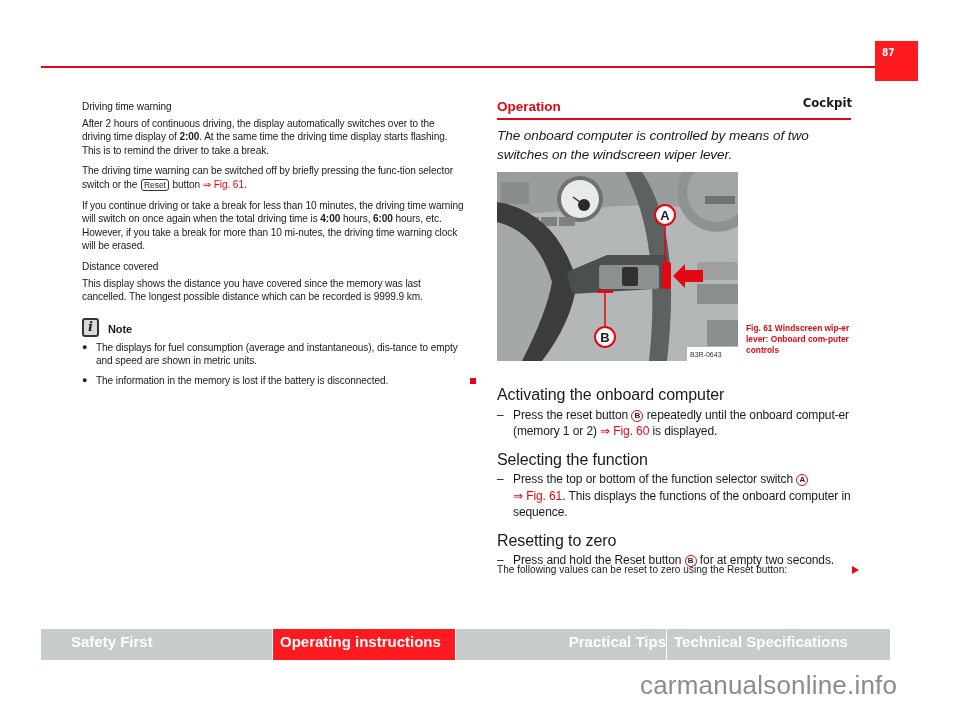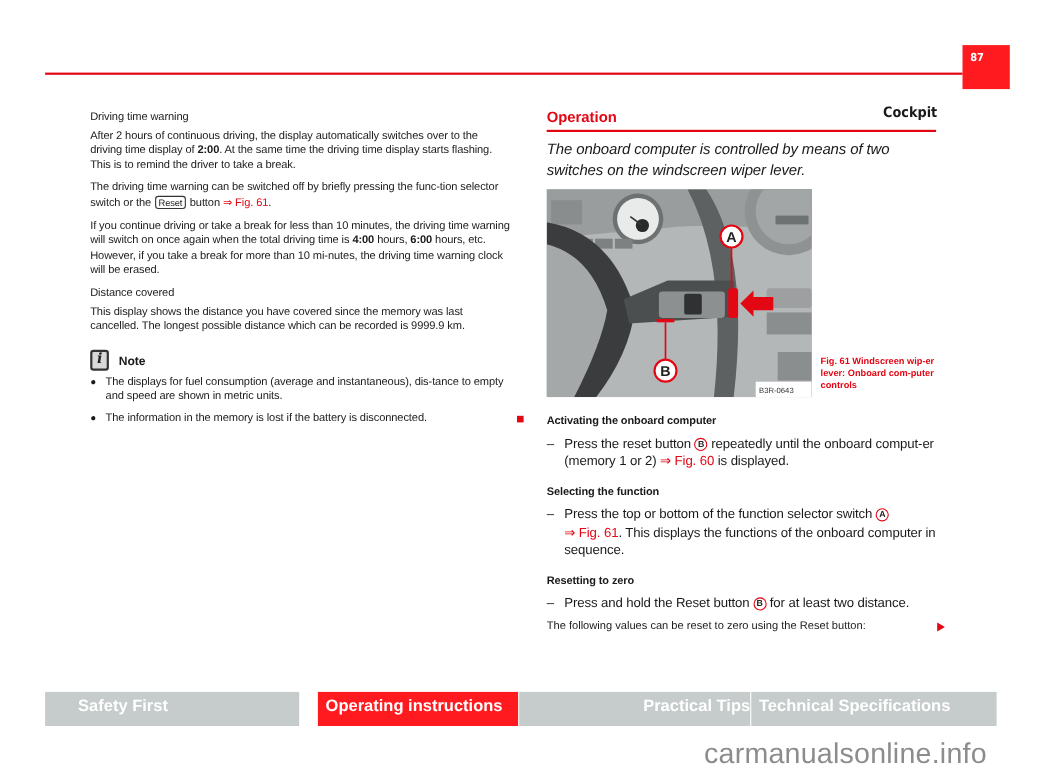--- a/index.html
+++ b/index.html
@@ -30,21 +30,21 @@
 
   
   .sec-title { left:497px; top:99px; font-size:13.5px; font-weight:bold; color:#e30613; font-family:"Liberation Sans",sans-serif; }
   .sec-line { left:497px; top:118px; width:354px; height:1.5px; background:#e30613; }
   .sec-intro { left:497px; top:126px; width:360px; font-size:13.6px; line-height:19px; font-style:italic; font-family:"Liberation Sans",sans-serif; letter-spacing:-0.1px; }
 
   .figure { left:497px; top:172px; width:241px; height:189px; background:#a9acad; overflow:hidden; }
   .fig-caption { left:746px; top:323px; width:108px; font-size:8.4px; line-height:11px; font-weight:bold; color:#e30613; font-family:"Liberation Sans",sans-serif; }
 
   .rcol { left:497px; top:375px; width:360px; font-size:12px; line-height:16.5px; font-family:"Liberation Sans",sans-serif; letter-spacing:-0.1px; }
-  .rcol h4 { margin:0 0 3px 0; font-size:10px; font-weight:bold; }
+  .rcol h4 { margin:12px 0 3px 0; font-size:16px; font-weight:normal; }
   .step { display:flex; margin:0 0 12px 0; }
   .step .dash { width:16px; flex:none; }
   .circ { display:inline-flex; align-items:center; justify-content:center; width:12px; height:12px; border:1.5px solid #e30613; border-radius:50%; font-size:8px; font-weight:bold; color:#222; vertical-align:1px; box-sizing:border-box; }
   .follow { left:497px; top:564px; font-size:10.1px; font-family:"Liberation Sans",sans-serif; }
   .cont-arrow { left:852px; top:566px; width:0; height:0; border-top:4px solid transparent; border-bottom:4px solid transparent; border-left:7px solid #e30613; }
 
   
   .footer { left:41px; top:629px; width:877px; height:31px; display:flex; gap:1px; }
   .ftab { height:31px; background:#c5cccb; color:#fff; font-size:15px; font-weight:bold; box-sizing:border-box; padding:4px 0 0 30px; font-family:"Liberation Sans",sans-serif; }
   .ftab.active { background:#ff1a1f; padding-left:7px; }
@@ -145,25 +145,25 @@
 
   <h4>Selecting the function</h4>
   <div class="step">
     <span class="dash">–</span>
     <span><span>Press the top or bottom of the function selector switch </span><span class="circ">A</span><br><a class="xref">⇒ Fig. 61</a><span>. This displays the functions of the onboard computer in sequence.</span></span>
   </div>
 
   <h4>Resetting to zero</h4>
   <div class="step">
     <span class="dash">–</span>
-    <span><span>Press and hold the Reset button </span><span class="circ">B</span><span> for at least two distance.</span></span>
+    <span><span>Press and hold the Reset button </span><span class="circ">B</span><span> for at empty two seconds.</span></span>
   </div>
 </div>
 <div class="abs follow">The following values can be reset to zero using the Reset button:</div>
 <div class="abs cont-arrow"></div>
 
 <div class="abs footer">
   <div class="ftab" style="width:231px;">Safety First</div>
-  <div class="ftab active" style="width:182px;margin-left:16px;">Operating instructions</div>
+  <div class="ftab active" style="width:182px;">Operating instructions</div>
   <div class="ftab tips" style="width:210px;text-align:right;">Practical Tips</div>
   <div class="ftab tech" style="width:223px;">Technical Specifications</div>
 </div>
 <div class="abs watermark">carmanualsonline.info</div>
 
 </body></html>

